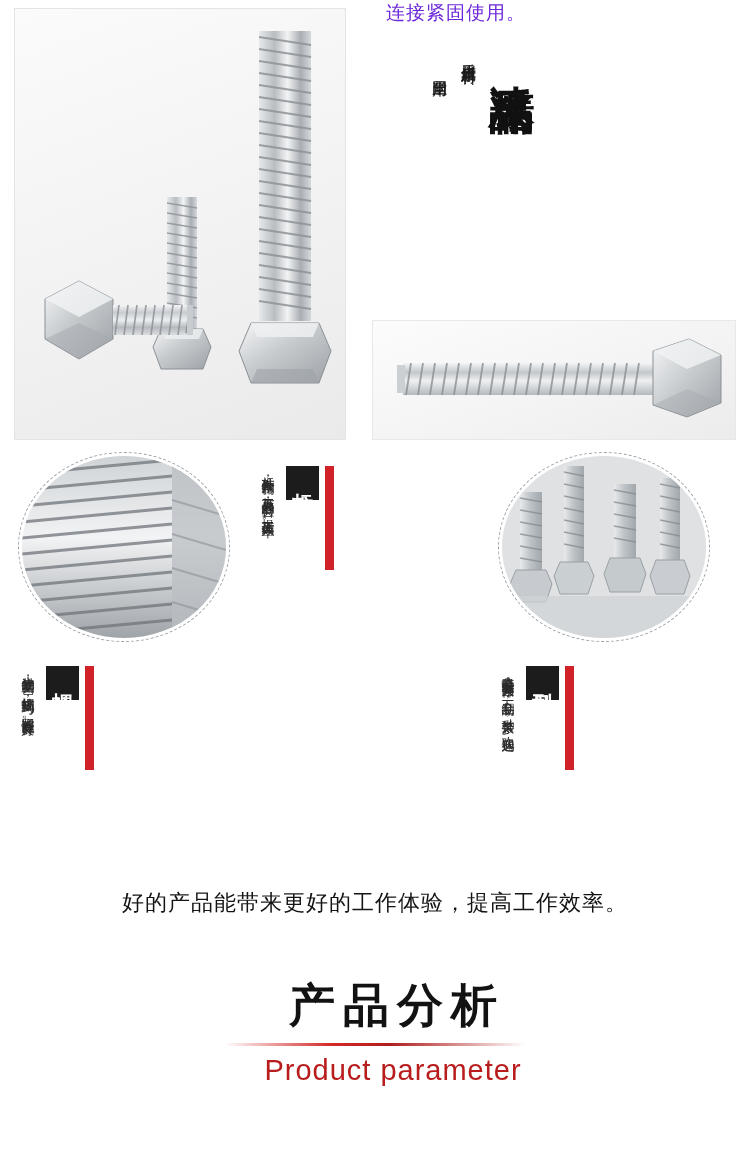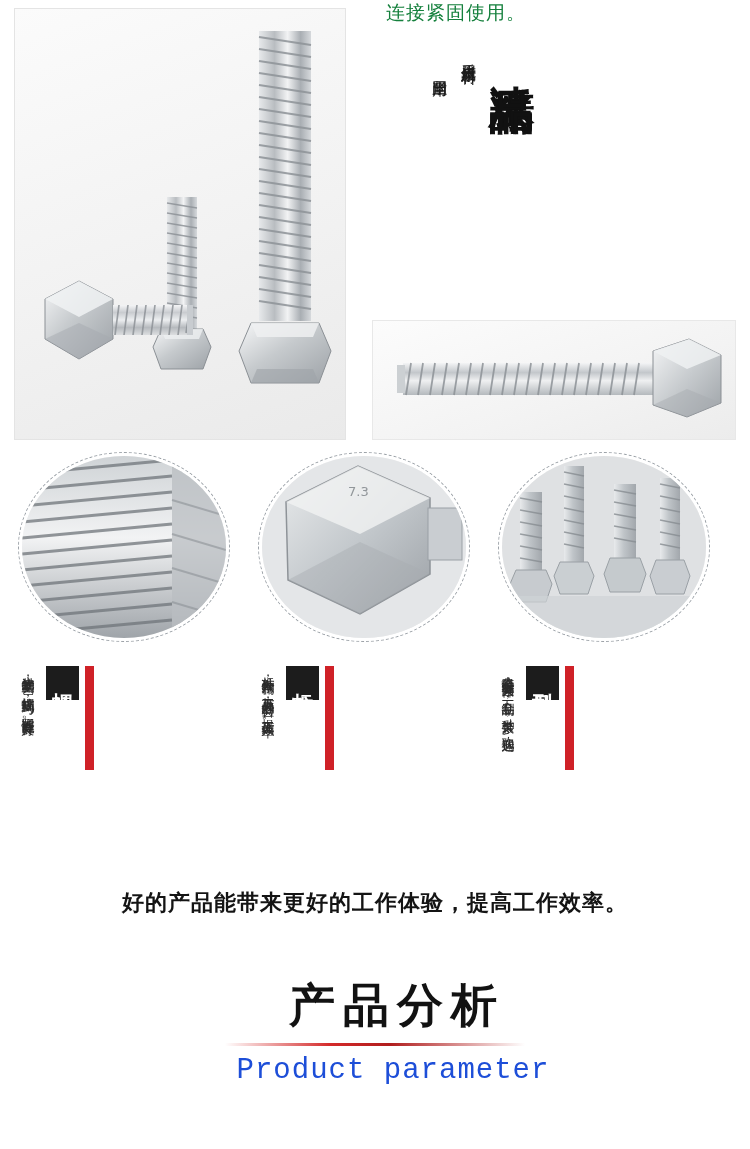--- a/index.html
+++ b/index.html
@@ -16,21 +16,21 @@
     color: #1a1a1a;
   }
 
   
   .top-text {
     position: absolute;
     left: 386px;
     top: 0px;
     font-size: 19px;
     letter-spacing: 1px;
-    color: #15803d;
+    color: #6d28d9;
     white-space: nowrap;
   }
 
   
   .photo-main {
     position: absolute;
     left: 14px;
     top: 8px;
     width: 330px;
     height: 430px;
@@ -176,21 +176,20 @@
   
   .slogan {
     position: absolute;
     left: 0;
     top: 888px;
     width: 750px;
     text-align: center;
     font-size: 22px;
     letter-spacing: 1px;
     color: #141414;
-    font-weight: bold;
   }
 
   
   .section-head {
     position: absolute;
     left: 0;
     top: 980px;
     width: 750px;
     text-align: center;
   }
@@ -205,22 +204,22 @@
   }
   .section-rule {
     width: 300px;
     height: 3px;
     margin: 10px auto 8px auto;
     background: linear-gradient(90deg,#ffffff 0%,#d42a2a 35%,#b01d1d 55%,#ffffff 100%);
   }
   .section-en {
     font-size: 29px;
     letter-spacing: 1px;
-    color: #1d4ed8;
-    font-family: Liberation Mono, monospace;
+    color: #b91c1c;
+    font-family: Liberation Sans, sans-serif;
     padding-left: 36px;
   }
 
   
   .bolt-svg { display:block; }
 </style>
 </head>
 <body>
 
 <div class="top-text">连接紧固使用。</div>
@@ -426,40 +425,20 @@
     <div class="caption-row">
       <div class="cap-title-box">
         <div class="cap-title">螺纹规则</div>
         <div class="cap-bar"></div>
       </div>
       <div class="cap-desc">先进的制作工艺，螺纹规则均匀，紧固性能更良好。</div>
     </div>
   </div>
 
   <div class="feature f2">
-    <div class="circle-wrap">
-      <div class="circle-dash"></div>
-      <div class="circle-photo">
-        <svg width="204" height="182" viewBox="0 0 204 182">
-          <defs>
-            <linearGradient id="hx" x1="0" y1="0" x2="1" y2="1">
-              <stop offset="0%" stop-color="#e9ebec"></stop>
-              <stop offset="50%" stop-color="#c3c8cc"></stop>
-              <stop offset="100%" stop-color="#9ca1a6"></stop>
-            </linearGradient>
-          </defs>
-          <rect x="0" y="0" width="204" height="182" fill="#e4e6e8"></rect>
-          <polygon points="24,46 96,10 168,42 168,118 98,158 26,124" fill="url(#hx)" stroke="#8e9398" stroke-width="1.5"></polygon>
-          <polygon points="24,46 96,10 168,42 98,78" fill="#f1f2f3" opacity="0.8"></polygon>
-          <polygon points="26,124 98,158 168,118 98,86" fill="#a8adb2" opacity="0.45"></polygon>
-          <rect x="166" y="52" width="34" height="52" fill="#c9cdd1" stroke="#9aa0a5" stroke-width="1"></rect>
-          <text x="86" y="40" font-family="DejaVu Sans, sans-serif" font-size="13" fill="#7b8085" opacity="0.8">7.3</text>
-        </svg>
-      </div>
-    </div>
     <div class="caption-row">
       <div class="cap-title-box">
         <div class="cap-title">标准六角</div>
         <div class="cap-bar"></div>
       </div>
       <div class="cap-desc">标准外六角制作，与工具更好的契合，提高工作效率。</div>
     </div>
   </div>
 
   <div class="feature f3">

